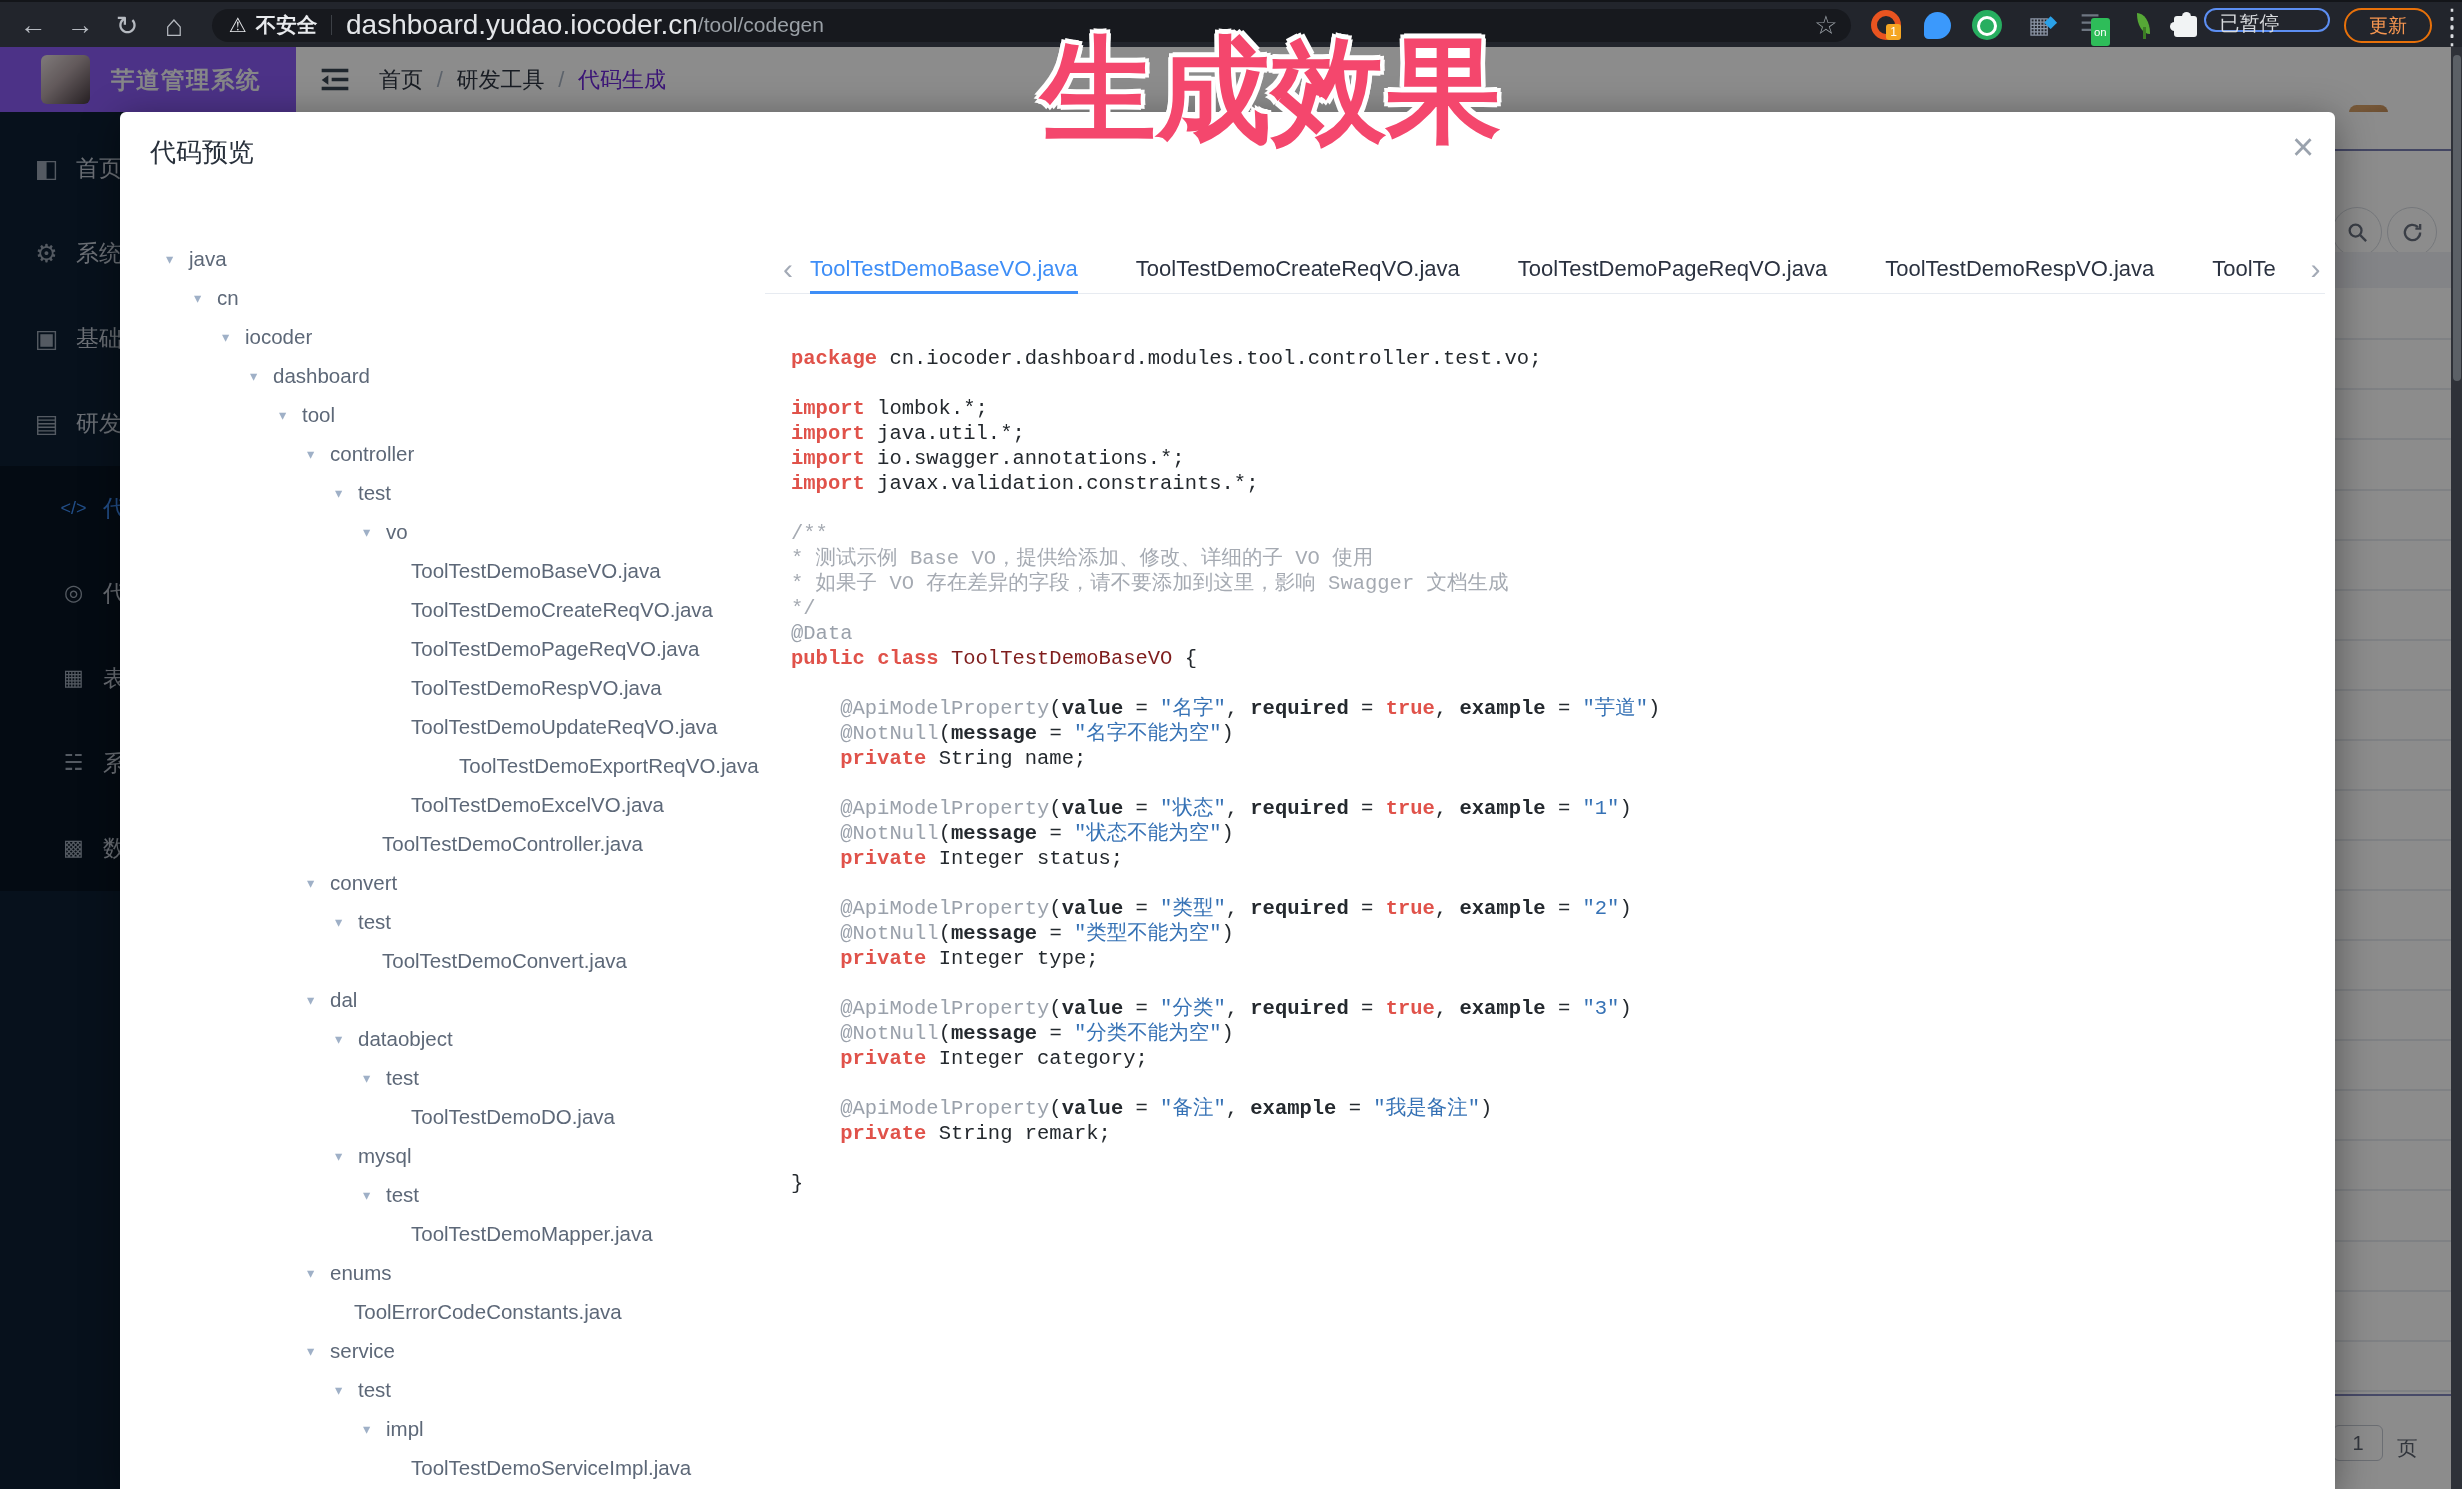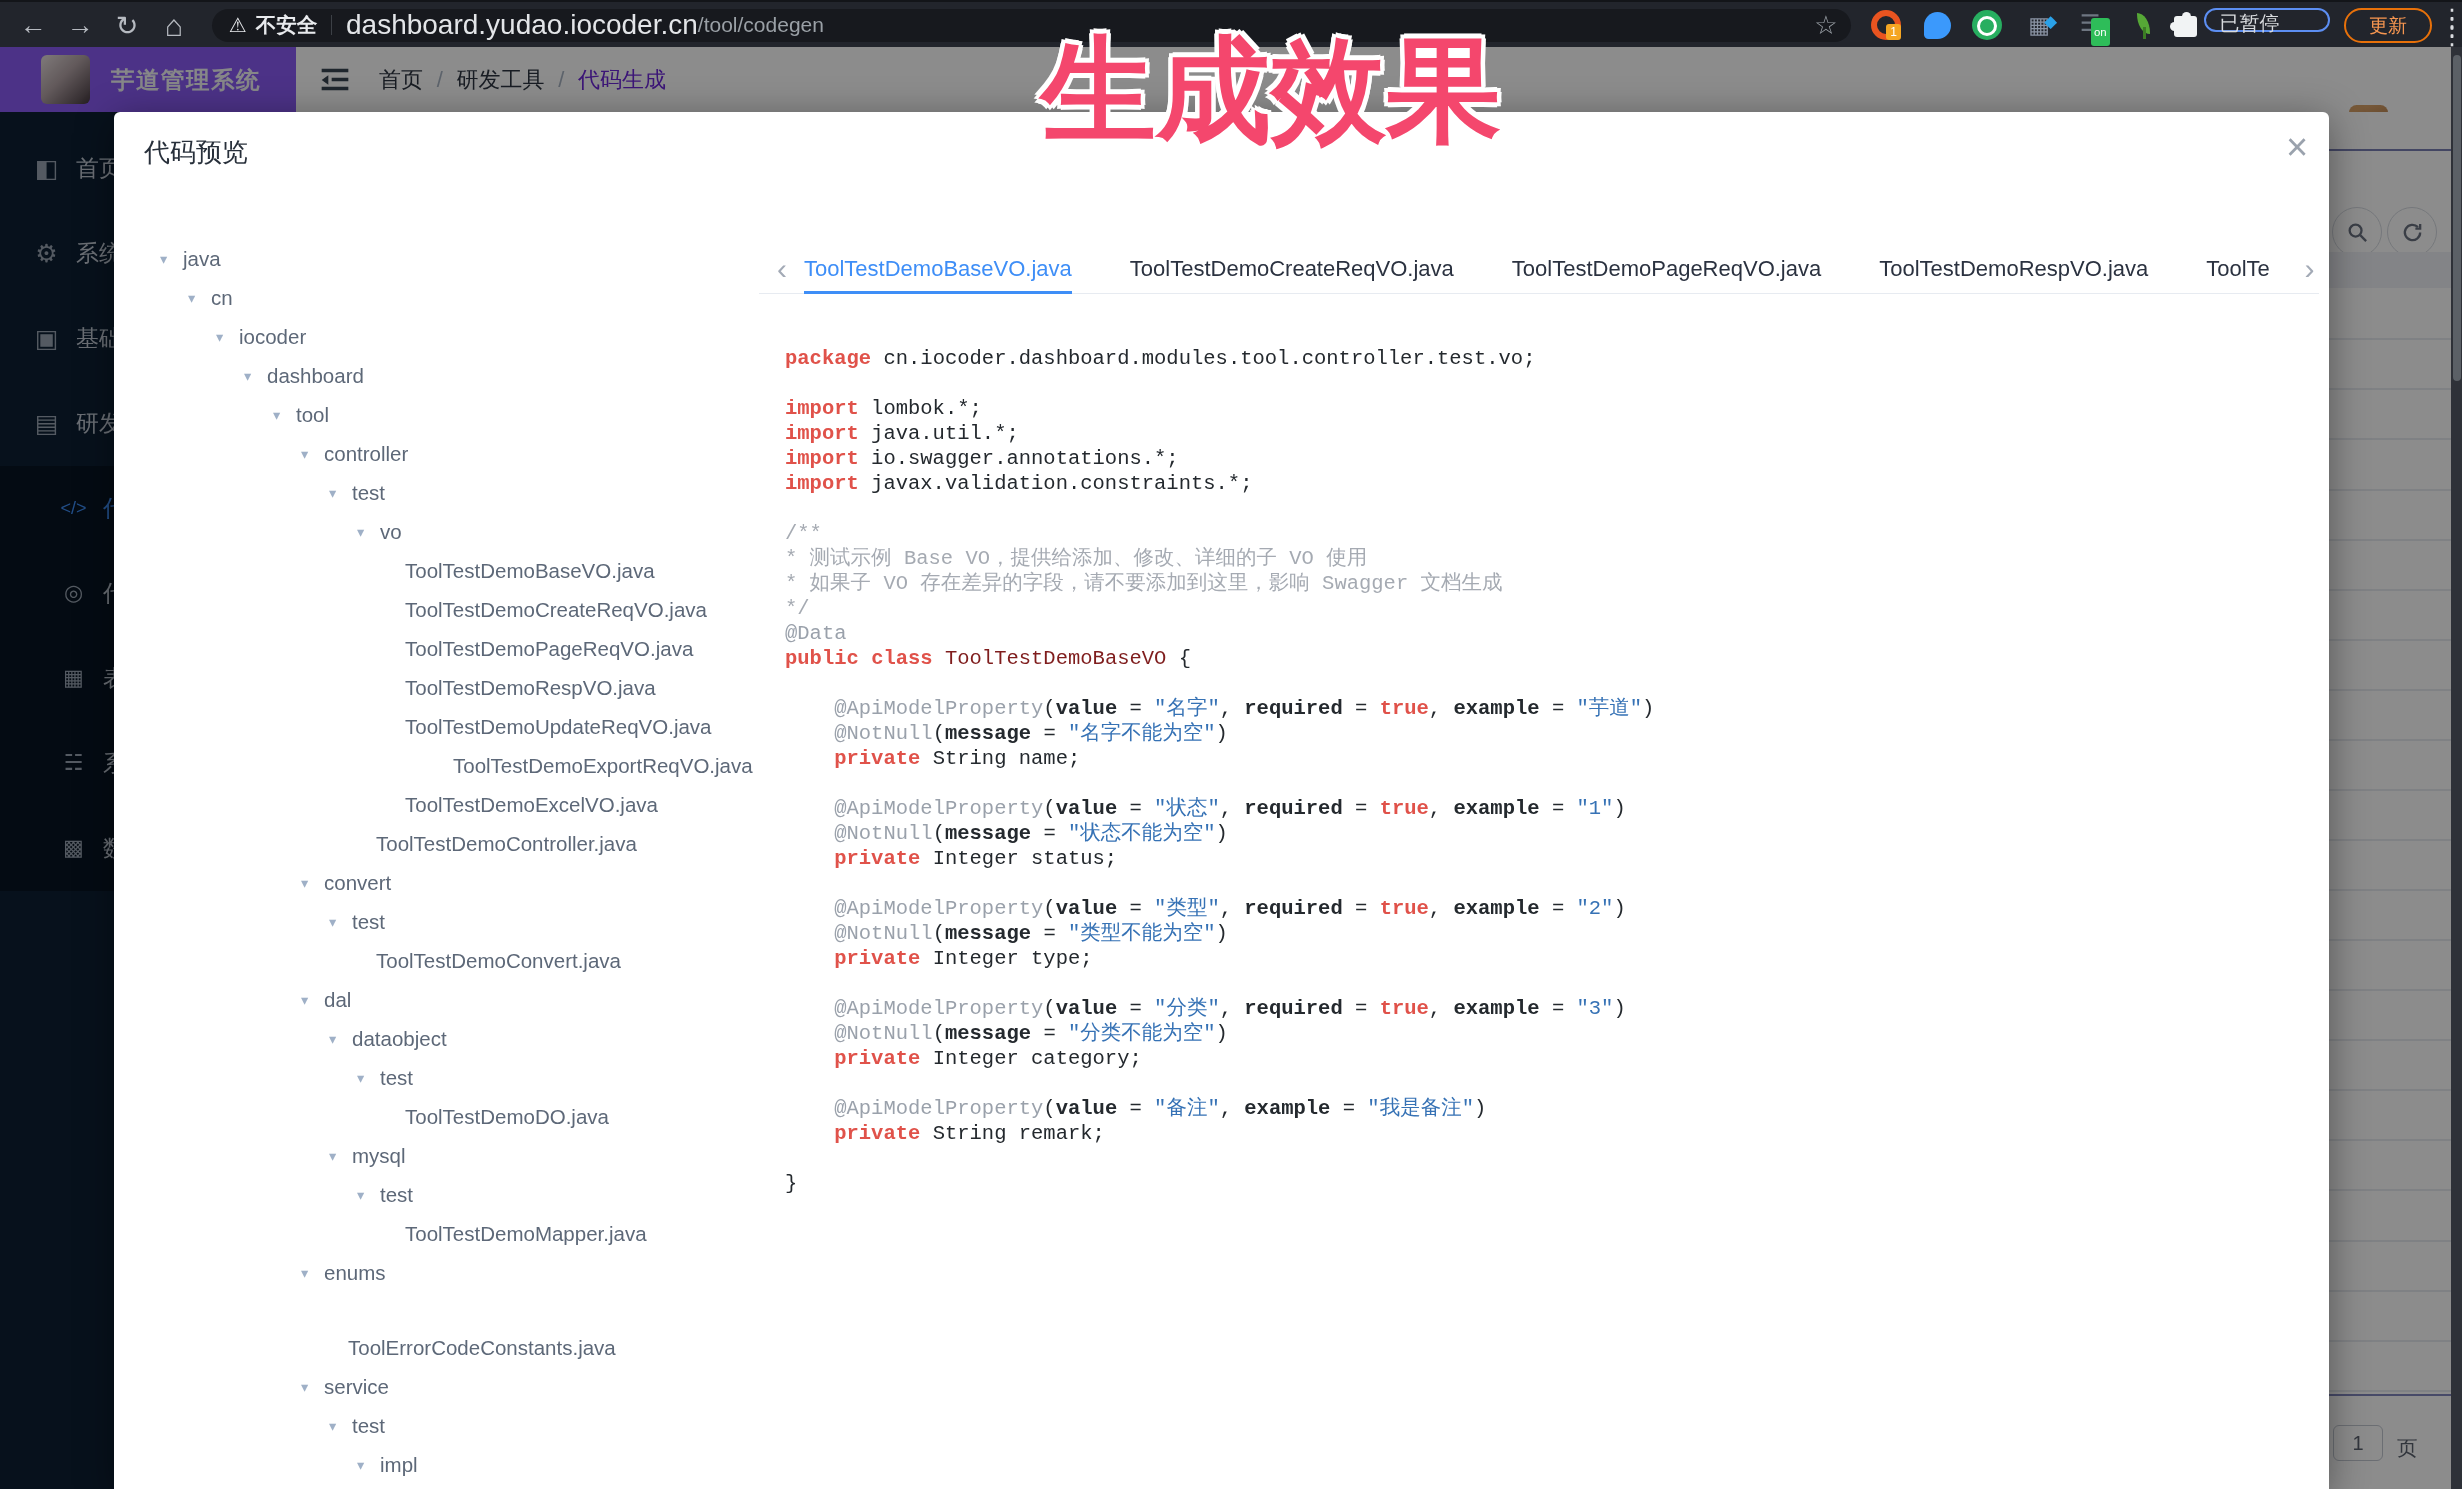--- a/index.html
+++ b/index.html
@@ -66,21 +66,21 @@
   .bg-line { position:absolute; background:#e8ebf1; }
   .circle-btn { position:absolute; width:50px; height:50px; border-radius:50%;
     border:1.5px solid #d6dae1; background:#fff; color:#6a7280; font-size:24px;
     display:flex; align-items:center; justify-content:center; }
 
   
   #overlay { position:absolute; left:0; top:47px; width:2462px; height:1443px;
     background:rgba(0,0,0,0.45); z-index:40; }
 
   
-  #modal { position:absolute; left:114px; top:112px; width:2215px; height:1378px;
+  #modal { position:absolute; left:120px; top:112px; width:2215px; height:1378px;
     background:#fff; border-radius:6px 6px 0 0; z-index:50;
     box-shadow:0 7.6px 38px rgba(0,0,0,0.4); overflow:hidden; }
   #modal-title { position:absolute; left:30px; top:23px; font-size:26px; color:#28303b; }
   #modal-close { position:absolute; left:2160px; top:12px; font-size:38px;
     color:#9aa2ad; width:46px; height:46px; text-align:center; line-height:46px; }
 
   
   #tree { position:absolute; left:0; top:127px; width:652px; }
   .tree-row { height:39px; display:flex; align-items:center; font-size:20.5px;
     color:#5d6878; white-space:nowrap; cursor:default; }
@@ -354,21 +354,21 @@
         <span class="tree-caret">▾</span>
         <span>test</span>
       </div>
       <div class="tree-row" style="padding-left: 291px;">
         <span>ToolTestDemoMapper.java</span>
       </div>
       <div class="tree-row" style="padding-left: 187px;">
         <span class="tree-caret">▾</span>
         <span>enums</span>
       </div>
-      <div class="tree-row" style="padding-left: 234px; margin-top: 36px;">
+      <div class="tree-row" style="padding-left: 234px;">
         <span>ToolErrorCodeConstants.java</span>
       </div>
       <div class="tree-row" style="padding-left: 187px;">
         <span class="tree-caret">▾</span>
         <span>service</span>
       </div>
       <div class="tree-row" style="padding-left: 215px;">
         <span class="tree-caret">▾</span>
         <span>test</span>
       </div>

